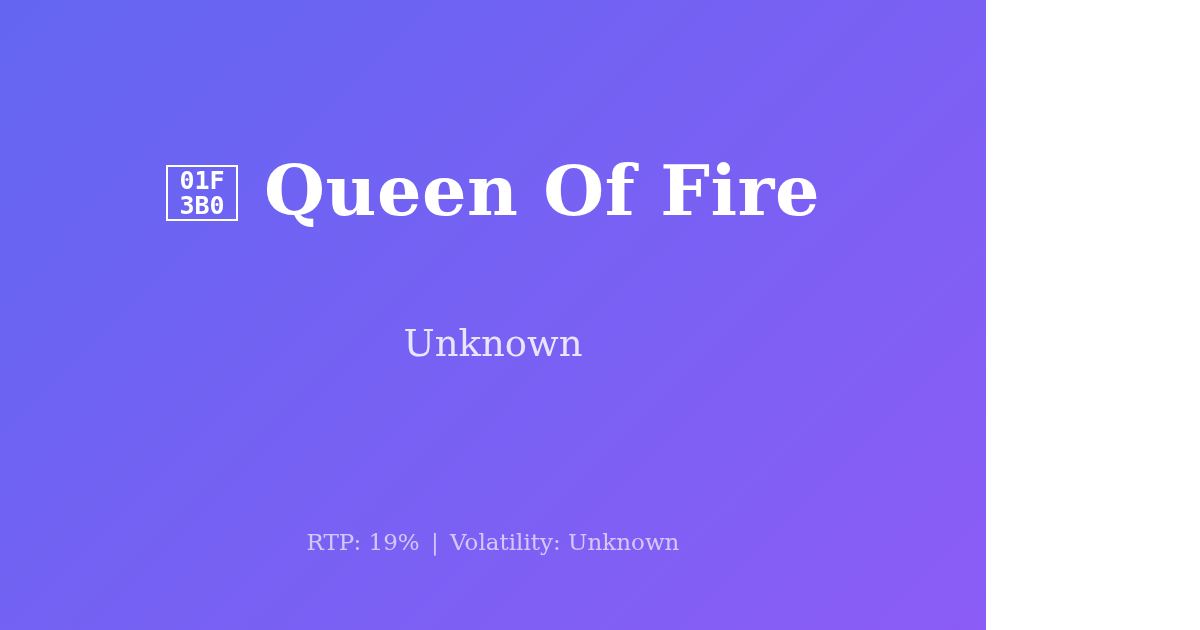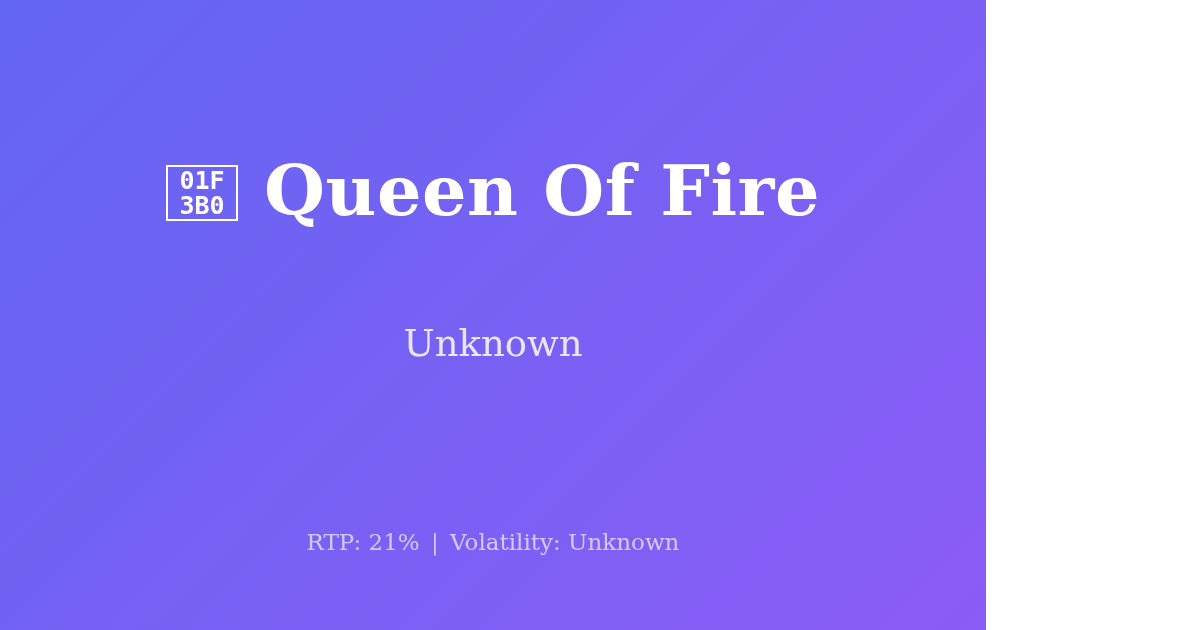--- a/index.html
+++ b/index.html
@@ -124,19 +124,19 @@
       <h1 class="card-title">Queen Of Fire</h1>
 
     </div>
 
     <div class="card-subtitle">Unknown</div>
 
   </div>
 
   <div class="card-footer">
     <span>RTP:</span>
-    <span>21%</span>
+    <span>19%</span>
     <span class="sep">|</span>
     <span>Volatility:</span>
     <span>Unknown</span>
   </div>
 
 </div>
 
 </body></html>

